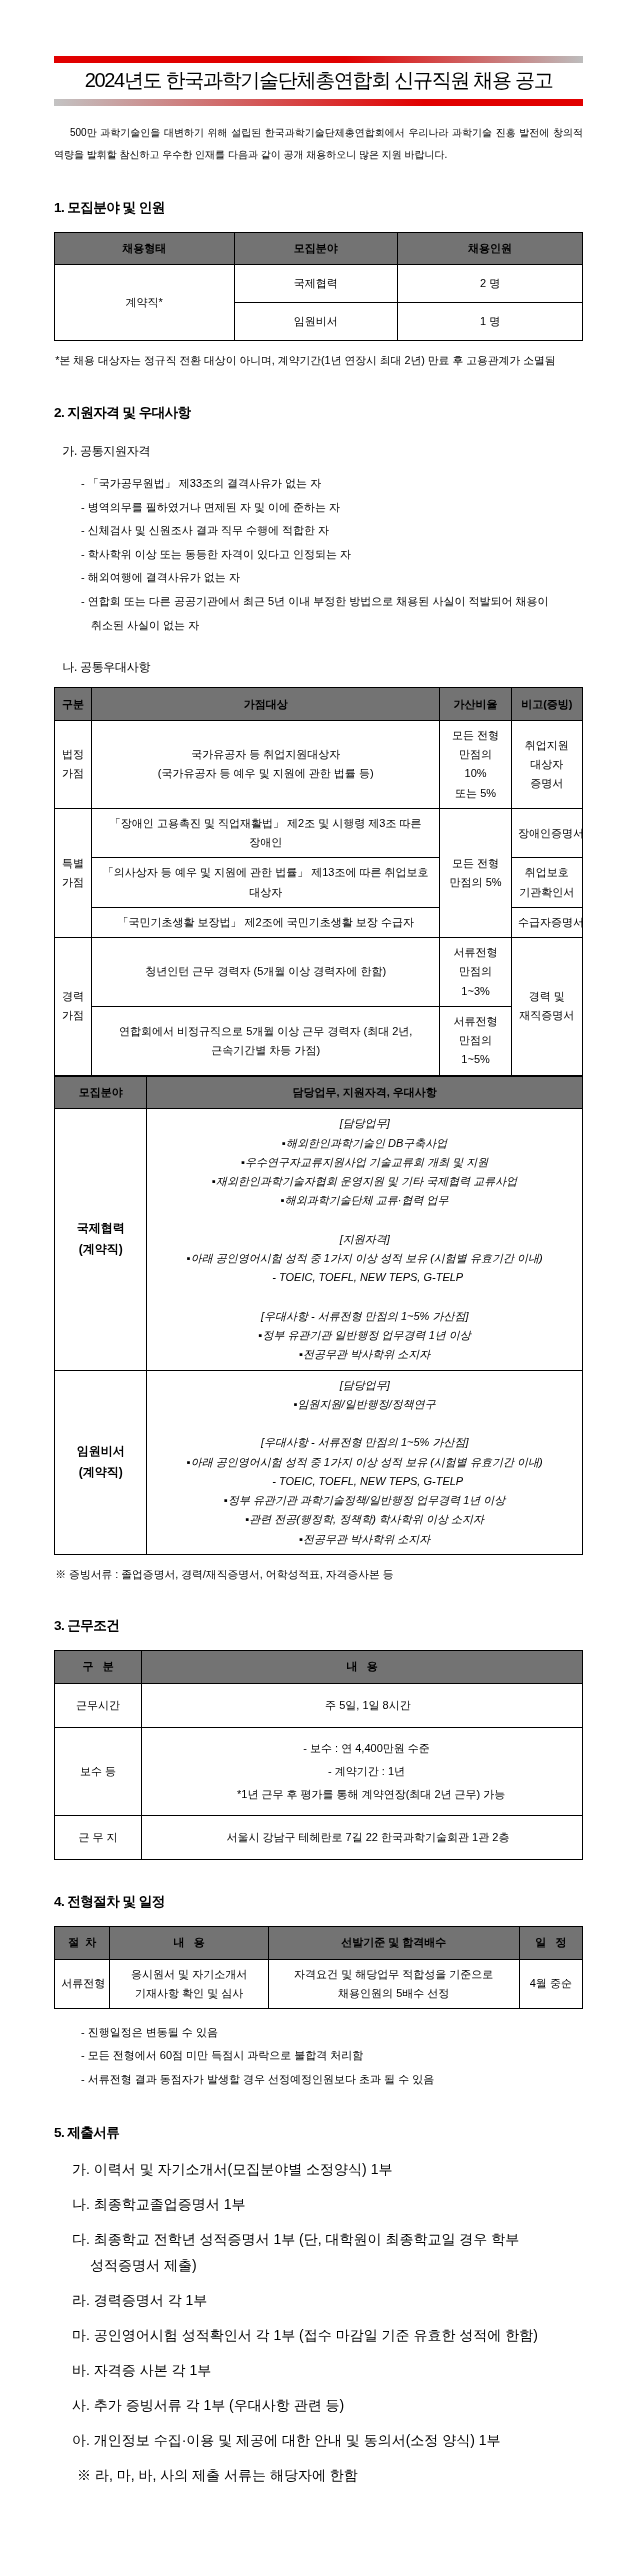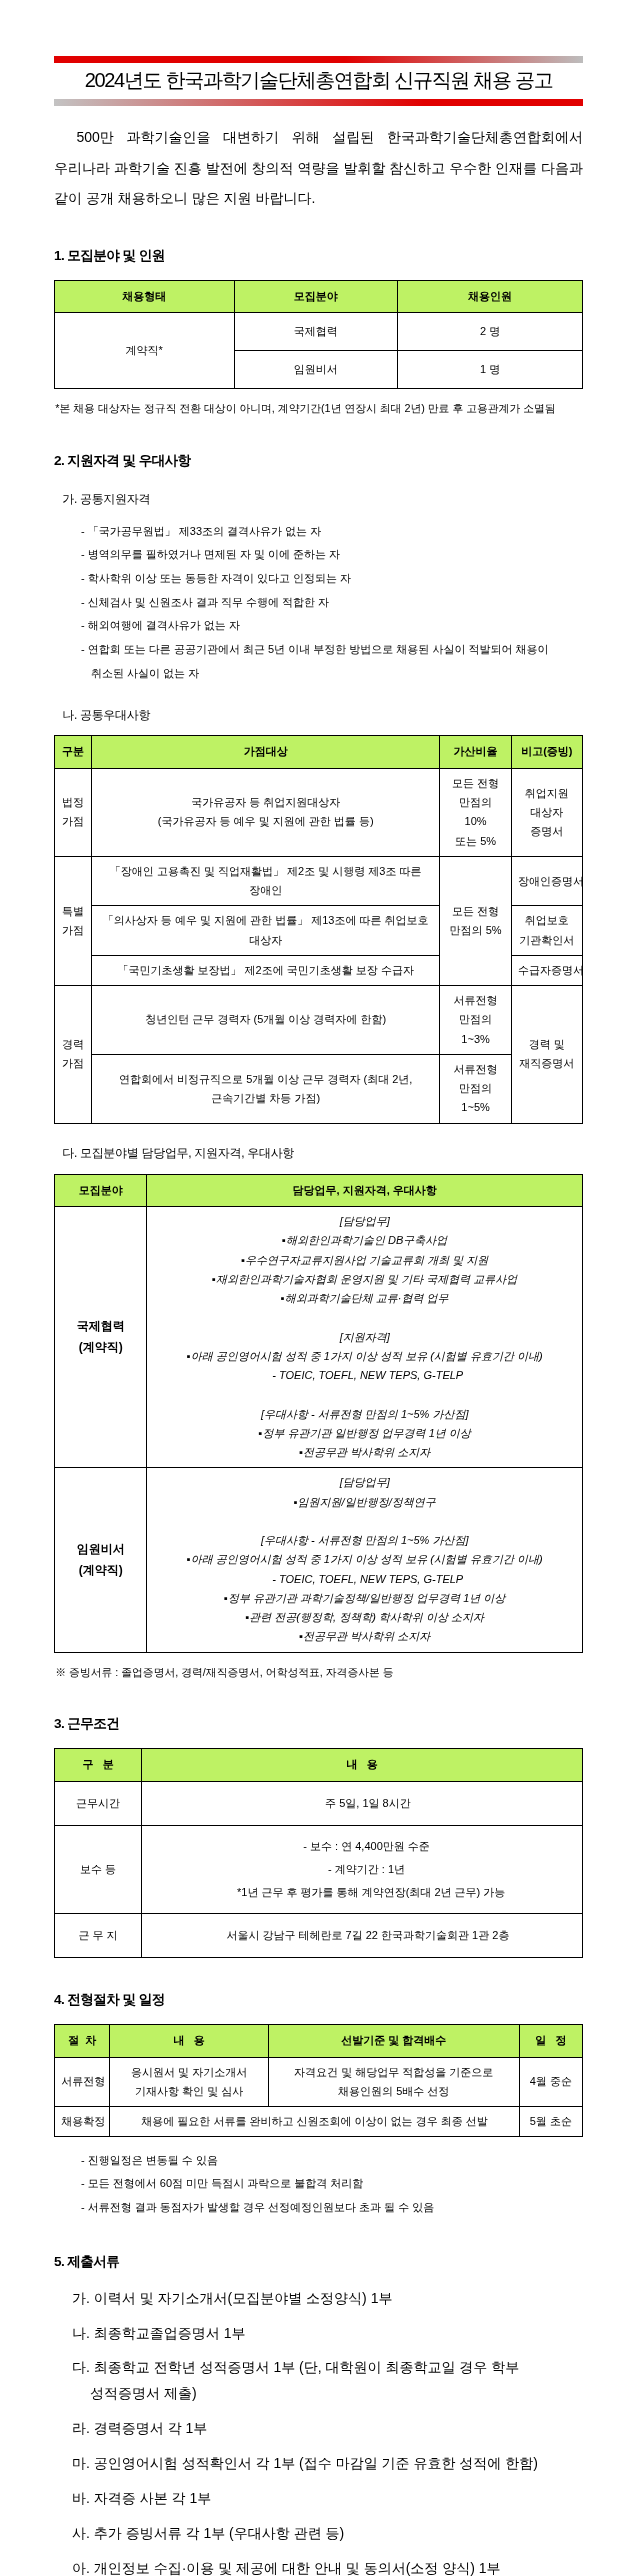--- a/index.html
+++ b/index.html
@@ -2,28 +2,28 @@
 <html lang="ko" style="font-size:10px"><head>
 <meta charset="utf-8">
 <style>
   html,body{margin:0;padding:0;background:#ffffff;color:#000;}
   body{width:629px;font-family:"Liberation Sans",sans-serif;}
   .page{padding:56px 46px 82px 54px;}
   .bar{height:7px;}
   .bar-top{background:linear-gradient(to right,#e10000 0%,#e10000 55%,#bdbdbd 100%);}
   .bar-bottom{background:linear-gradient(to right,#c3c3c3 0%,#e10000 70%,#e10000 100%);}
   .doc-title{font-size:20px;font-weight:normal;text-align:center;letter-spacing:-1.3px;margin:4.4px 0;white-space:nowrap;}
-  .intro{font-size:14px;line-height:2.18;text-indent:1.6em;text-align:justify;word-break:keep-all;margin:16.5px 0 24px;}
+  .intro{font-size:10px;line-height:2.18;text-indent:1.6em;text-align:justify;word-break:keep-all;margin:16.5px 0 24px;}
   .sec-h{font-size:13.6px;font-weight:bold;letter-spacing:-0.6px;margin:33px 0 15px;}
   .sub-h{font-size:12px;font-weight:normal;letter-spacing:-0.3px;margin:21.6px 0 11.4px;padding-left:8.2px;}
   .dash-list div{font-size:11px;line-height:2.15;padding-left:37px;text-indent:-10px;word-break:keep-all;}
   .note{font-size:10.8px;line-height:1.8;margin:10px 0 0 1.3px;word-break:keep-all;}
   .t{width:100%;border-collapse:collapse;border:1.3px solid #000;font-size:11px;table-layout:fixed;}
   .t th,.t td{border:0.6px solid #000;padding:5px 6.3px;text-align:center;vertical-align:middle;line-height:1.75;word-break:keep-all;}
-  .t th{background:#bef264;font-weight:bold;height:21.6px;}
+  .t th{background:#737373;font-weight:bold;height:21.6px;}
   .t1 td{height:27px;}
   .pre{white-space:pre-line;}
   .left{text-align:left;margin-top:48px;}
   .target{text-align:left;padding-left:9px;}
   .detail{text-align:left;padding:9px 11.4px;line-height:2.05;font-style:italic;}
   .fieldcell{font-weight:bold;font-size:12px;line-height:2.2;}
   .rowlabel{line-height:1.5;margin-top:41px;}
   .itemized div{font-size:14px;line-height:1.85;margin:9px 0;padding-left:36px;text-indent:-18px;word-break:keep-all;}
   .t-notes{margin-top:11.4px;}
 </style>
@@ -64,22 +64,22 @@
       </tr>
     </tbody>
   </table>
   <p class="note">*본 채용 대상자는 정규직 전환 대상이 아니며, 계약기간(1년 연장시 최대 2년) 만료 후 고용관계가 소멸됨</p>
 
   <h2 class="sec-h">2. 지원자격 및 우대사항</h2>
   <h3 class="sub-h">가. 공통지원자격</h3>
   <div class="dash-list">
     <div>- 「국가공무원법」 제33조의 결격사유가 없는 자</div>
     <div>- 병역의무를 필하였거나 면제된 자 및 이에 준하는 자</div>
+    <div>- 신체검사 및 신원조사 결과 직무 수행에 적합한 자</div>
     <div>- 학사학위 이상 또는 동등한 자격이 있다고 인정되는 자</div>
-    <div>- 신체검사 및 신원조사 결과 직무 수행에 적합한 자</div>
     <div>- 해외여행에 결격사유가 없는 자</div>
     <div>- 연합회 또는 다른 공공기관에서 최근 5년 이내 부정한 방법으로 채용된 사실이 적발되어 채용이 취소된 사실이 없는 자</div>
   </div>
 
   <h3 class="sub-h">나. 공통우대사항</h3>
   <table class="t">
     <colgroup>
         <col style="width:7%">
         <col style="width:66%">
         <col style="width:13.5%">
@@ -131,21 +131,20 @@
 재직증명서</td>
       </tr>
       <tr>
         <td class="target">연합회에서 비정규직으로 5개월 이상 근무 경력자 (최대 2년, 근속기간별 차등 가점)</td>
         <td class="pre">서류전형
 만점의 1~5%</td>
       </tr>
     </tbody>
   </table>
 
-  <h3 class="sub-h">다. 모집분야별 담당업무, 지원자격, 우대사항</h3>
   <table class="t">
     <colgroup>
         <col style="width:17.5%">
         <col style="width:82.5%">
       </colgroup>
     <tbody>
       <tr>
         <th>모집분야</th>
         <th>담당업무, 지원자격, 우대사항</th>
       </tr>
@@ -226,25 +225,20 @@
         <th>선발기준 및 합격배수</th>
         <th>일&nbsp;&nbsp;&nbsp;정</th>
       </tr>
       <tr>
         <td>서류전형</td>
         <td class="pre">응시원서 및 자기소개서
 기재사항 확인 및 심사</td>
         <td class="pre">자격요건 및 해당업무 적합성을 기준으로
 채용인원의 5배수 선정</td>
         <td>4월 중순</td>
-      </tr>
-      <tr>
-        <td>채용확정</td>
-        <td colspan="2">채용에 필요한 서류를 완비하고 신원조회에 이상이 없는 경우 최종 선발</td>
-        <td>5월 초순</td>
       </tr>
     </tbody>
   </table>
   <div class="dash-list t-notes">
     <div>- 진행일정은 변동될 수 있음</div>
     <div>- 모든 전형에서 60점 미만 득점시 과락으로 불합격 처리함</div>
     <div>- 서류전형 결과 동점자가 발생할 경우 선정예정인원보다 초과 될 수 있음</div>
   </div>
 
   <h2 class="sec-h">5. 제출서류</h2>

